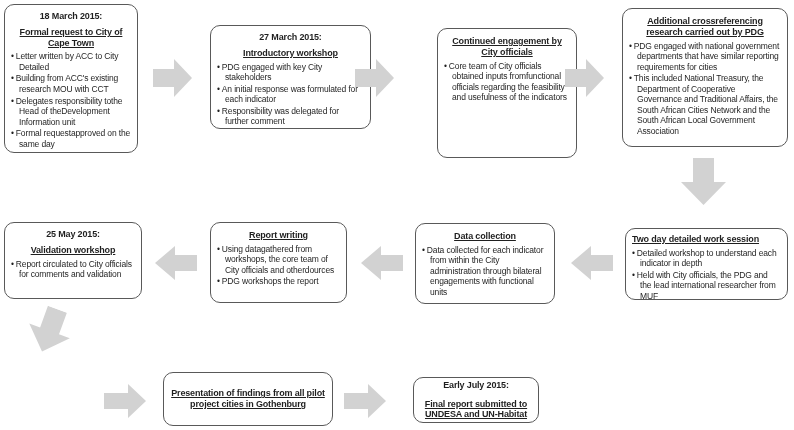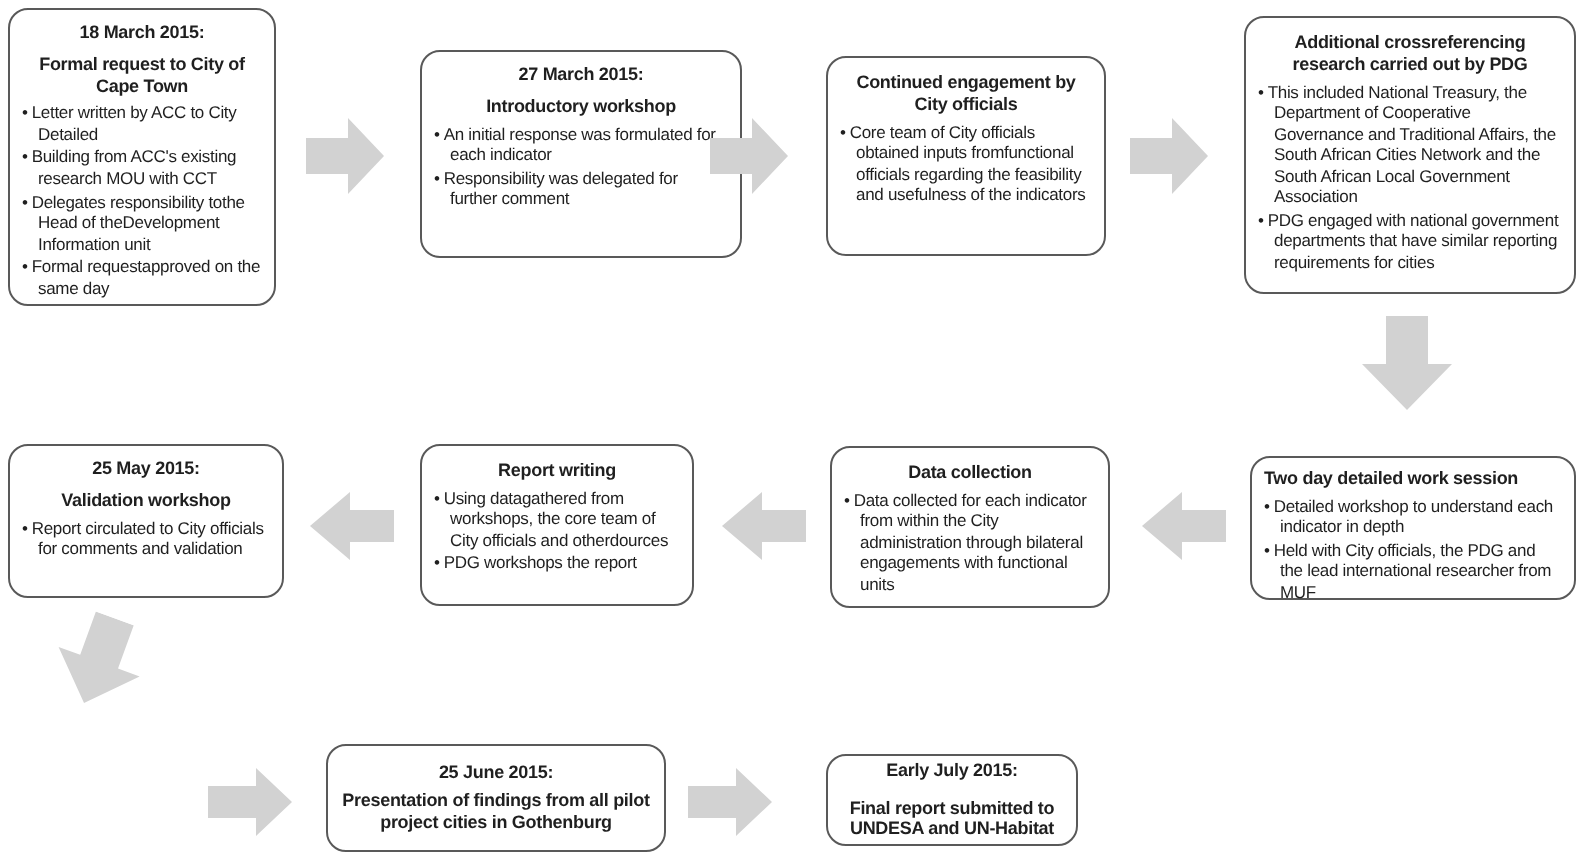--- a/index.html
+++ b/index.html
@@ -5,21 +5,21 @@
   html,body{margin:0;padding:0;background:#ffffff;}
   .canvas{
     position:relative;width:794px;height:430px;background:#ffffff;overflow:hidden;
     font-family:"Liberation Sans", sans-serif;color:#1f1f1f;
   }
   .box{
     position:absolute;background:#ffffff;border:1.3px solid #595959;border-radius:10px;
     padding:5px 6px;box-sizing:border-box;display:flex;flex-direction:column;
   }
   .box .date{font-weight:bold;font-size:9px;text-align:center;line-height:1.2;margin:1px 0 5px;letter-spacing:-0.15px;}
-  .box .title{font-weight:bold;font-size:9px;text-align:center;line-height:1.2;margin:0 0 3px;letter-spacing:-0.15px;}
+  .box .title{font-weight:bold;font-size:9px;text-align:center;line-height:1.2;margin:0 0 3px;letter-spacing:-0.15px;text-decoration:underline;}
   .box .title.left{text-align:left;}
   .bullets{list-style:none;margin:0;padding:0;font-size:8.5px;line-height:1.24;letter-spacing:-0.15px;}
   .bullets li{padding-left:8px;text-indent:-8px;margin:0 0 1px;}
   .bullets li::before{content:"\2022";margin-right:2px;}
   .box.centered{justify-content:center;}
   .box.centered .date{margin:0 0 6px;}
   .box.centered .title{margin:0;}
   .arrow{position:absolute;}
   .arrow svg{display:block;width:100%;height:100%;}
   .arrow.tilted{transform:rotate(20deg);}
@@ -43,49 +43,50 @@
   <div class="arrow" style="left:153px;top:56px;width:40px;height:44px;">
     <svg viewBox="0 0 40 44">
         <polygon points="0,13 21,13 21,3 39,22 21,41 21,31 0,31" fill="#d2d2d2"></polygon>
       </svg>
   </div>
 
   <div class="box" style="left:210px;top:25px;width:161px;height:104px;">
     <div class="date">27 March 2015:</div>
     <div class="title">Introductory workshop</div>
     <ul class="bullets">
+      <li>PDG engaged with key City stakeholders</li>
       <li>An initial response was formulated for each indicator</li>
       <li>Responsibility was delegated for further comment</li>
     </ul>
   </div>
 
   <div class="arrow" style="left:355px;top:56px;width:40px;height:44px;">
     <svg viewBox="0 0 40 44">
         <polygon points="0,13 21,13 21,3 39,22 21,41 21,31 0,31" fill="#d2d2d2"></polygon>
       </svg>
   </div>
 
-  <div class="box" style="left:413px;top:28px;width:140px;height:100px;">
+  <div class="box" style="left:437px;top:28px;width:140px;height:130px;">
     <div class="title" style="margin-top:2px;">Continued engagement by City officials</div>
     <ul class="bullets">
       <li>Core team of City officials obtained inputs fromfunctional officials regarding the feasibility and usefulness of the indicators</li>
     </ul>
   </div>
 
   <div class="arrow" style="left:565px;top:56px;width:40px;height:44px;">
     <svg viewBox="0 0 40 44">
         <polygon points="0,13 21,13 21,3 39,22 21,41 21,31 0,31" fill="#d2d2d2"></polygon>
       </svg>
   </div>
 
   <div class="box" style="left:622px;top:8px;width:166px;height:139px;">
     <div class="title" style="margin-top:2px;">Additional crossreferencing research carried out by PDG</div>
     <ul class="bullets">
+      <li>PDG engaged with national government departments that have similar reporting requirements for cities</li>
       <li>This included National Treasury, the Department of Cooperative Governance and Traditional Affairs,  the South African Cities Network and the South African Local Government Association</li>
-      <li>PDG engaged with national government departments that have similar reporting requirements for cities</li>
     </ul>
   </div>
 
   <div class="arrow" style="left:681px;top:158px;width:46px;height:48px;">
     <svg viewBox="0 0 46 48">
         <polygon points="12,0 33,0 33,24 45,24 22.5,47 0,24 12,24" fill="#d2d2d2"></polygon>
       </svg>
   </div>
 
   <div class="box" style="left:625px;top:228px;width:163px;height:72px;">
@@ -144,21 +145,20 @@
   </div>
 
 
   <div class="arrow" style="left:104px;top:382px;width:44px;height:38px;">
     <svg viewBox="0 0 44 38">
         <polygon points="0,11 24,11 24,2 42,19 24,36 24,27 0,27" fill="#d2d2d2"></polygon>
       </svg>
   </div>
 
   <div class="box centered" style="left:163px;top:372px;width:170px;height:54px;">
-    <div class="date" style="margin-bottom:3px;">25 June 2015:</div>
     <div class="title">Presentation of findings from all pilot project cities in Gothenburg</div>
   </div>
 
   <div class="arrow" style="left:344px;top:382px;width:44px;height:38px;">
     <svg viewBox="0 0 44 38">
         <polygon points="0,11 24,11 24,2 42,19 24,36 24,27 0,27" fill="#d2d2d2"></polygon>
       </svg>
   </div>
 
   <div class="box centered" style="left:413px;top:377px;width:126px;height:46px;">

